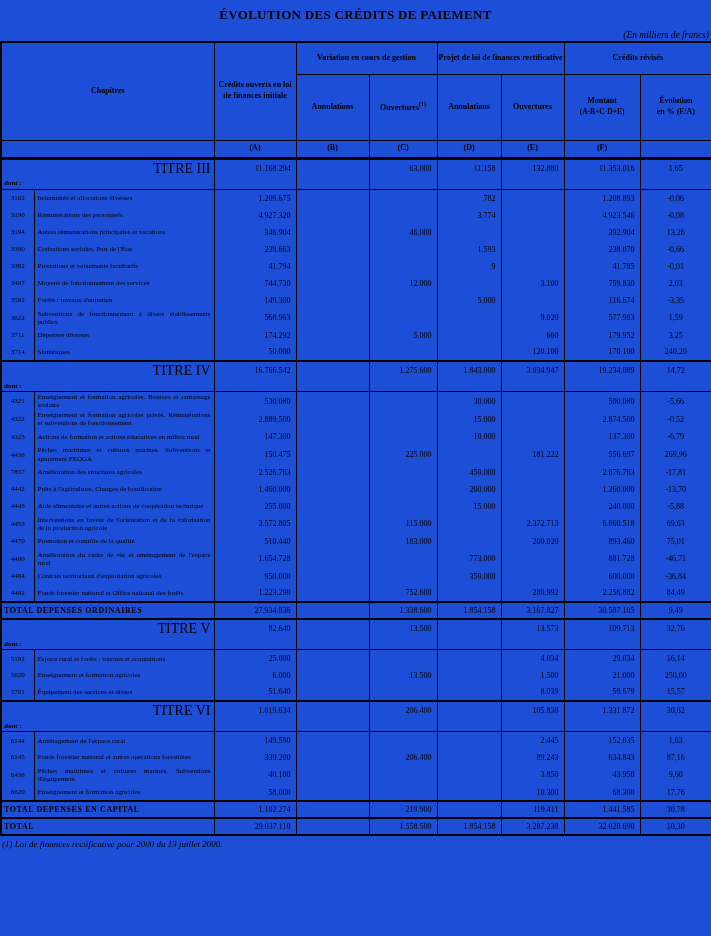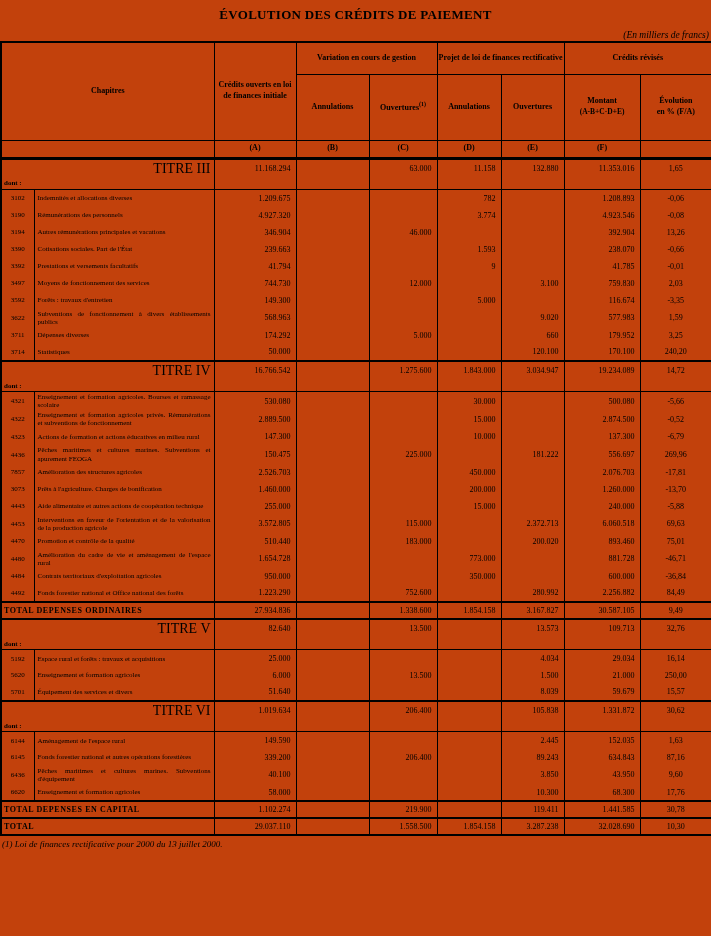--- a/index.html
+++ b/index.html
@@ -1,18 +1,18 @@
 <!DOCTYPE html>
 <html><head>
 <meta charset="utf-8">
 <style>
   html, body { margin: 0; padding: 0; background: #fff; }
   .page {
     width: 711px; height: 936px;
-    background: #c2410c; color: #000;
+    background: #1d4ed8; color: #000;
     font-family: "Liberation Serif", "DejaVu Serif", serif;
     position: relative; overflow: hidden;
     box-sizing: border-box;
   }
   .title   { text-align: center; font-weight: bold; font-size: 13px; padding-top: 7px; letter-spacing: 0.3px; }
   .subtitle{ text-align: center; font-weight: bold; font-size: 12px; margin-top: 23px; letter-spacing: 0.3px; }
   .unit-note{ text-align: right; font-style: italic; font-size: 9.5px; margin: 7px 2px 1px 0; }
 
   table.main {
     border-collapse: collapse; table-layout: fixed;
@@ -297,21 +297,21 @@
           <td class="label">Amélioration des structures agricoles</td>
           <td class="num">2.526.703</td>
           <td class="num"></td>
           <td class="num"></td>
           <td class="num">450.000</td>
           <td class="num"></td>
           <td class="num">2.076.703</td>
           <td class="pct">-17,81</td>
         </tr>
         <tr class="row-detail">
-          <td class="code">3073</td>
+          <td class="code">4442</td>
           <td class="label">Prêts à l'agriculture. Charges de bonification</td>
           <td class="num">1.460.000</td>
           <td class="num"></td>
           <td class="num"></td>
           <td class="num">200.000</td>
           <td class="num"></td>
           <td class="num">1.260.000</td>
           <td class="pct">-13,70</td>
         </tr>
         <tr class="row-detail">

